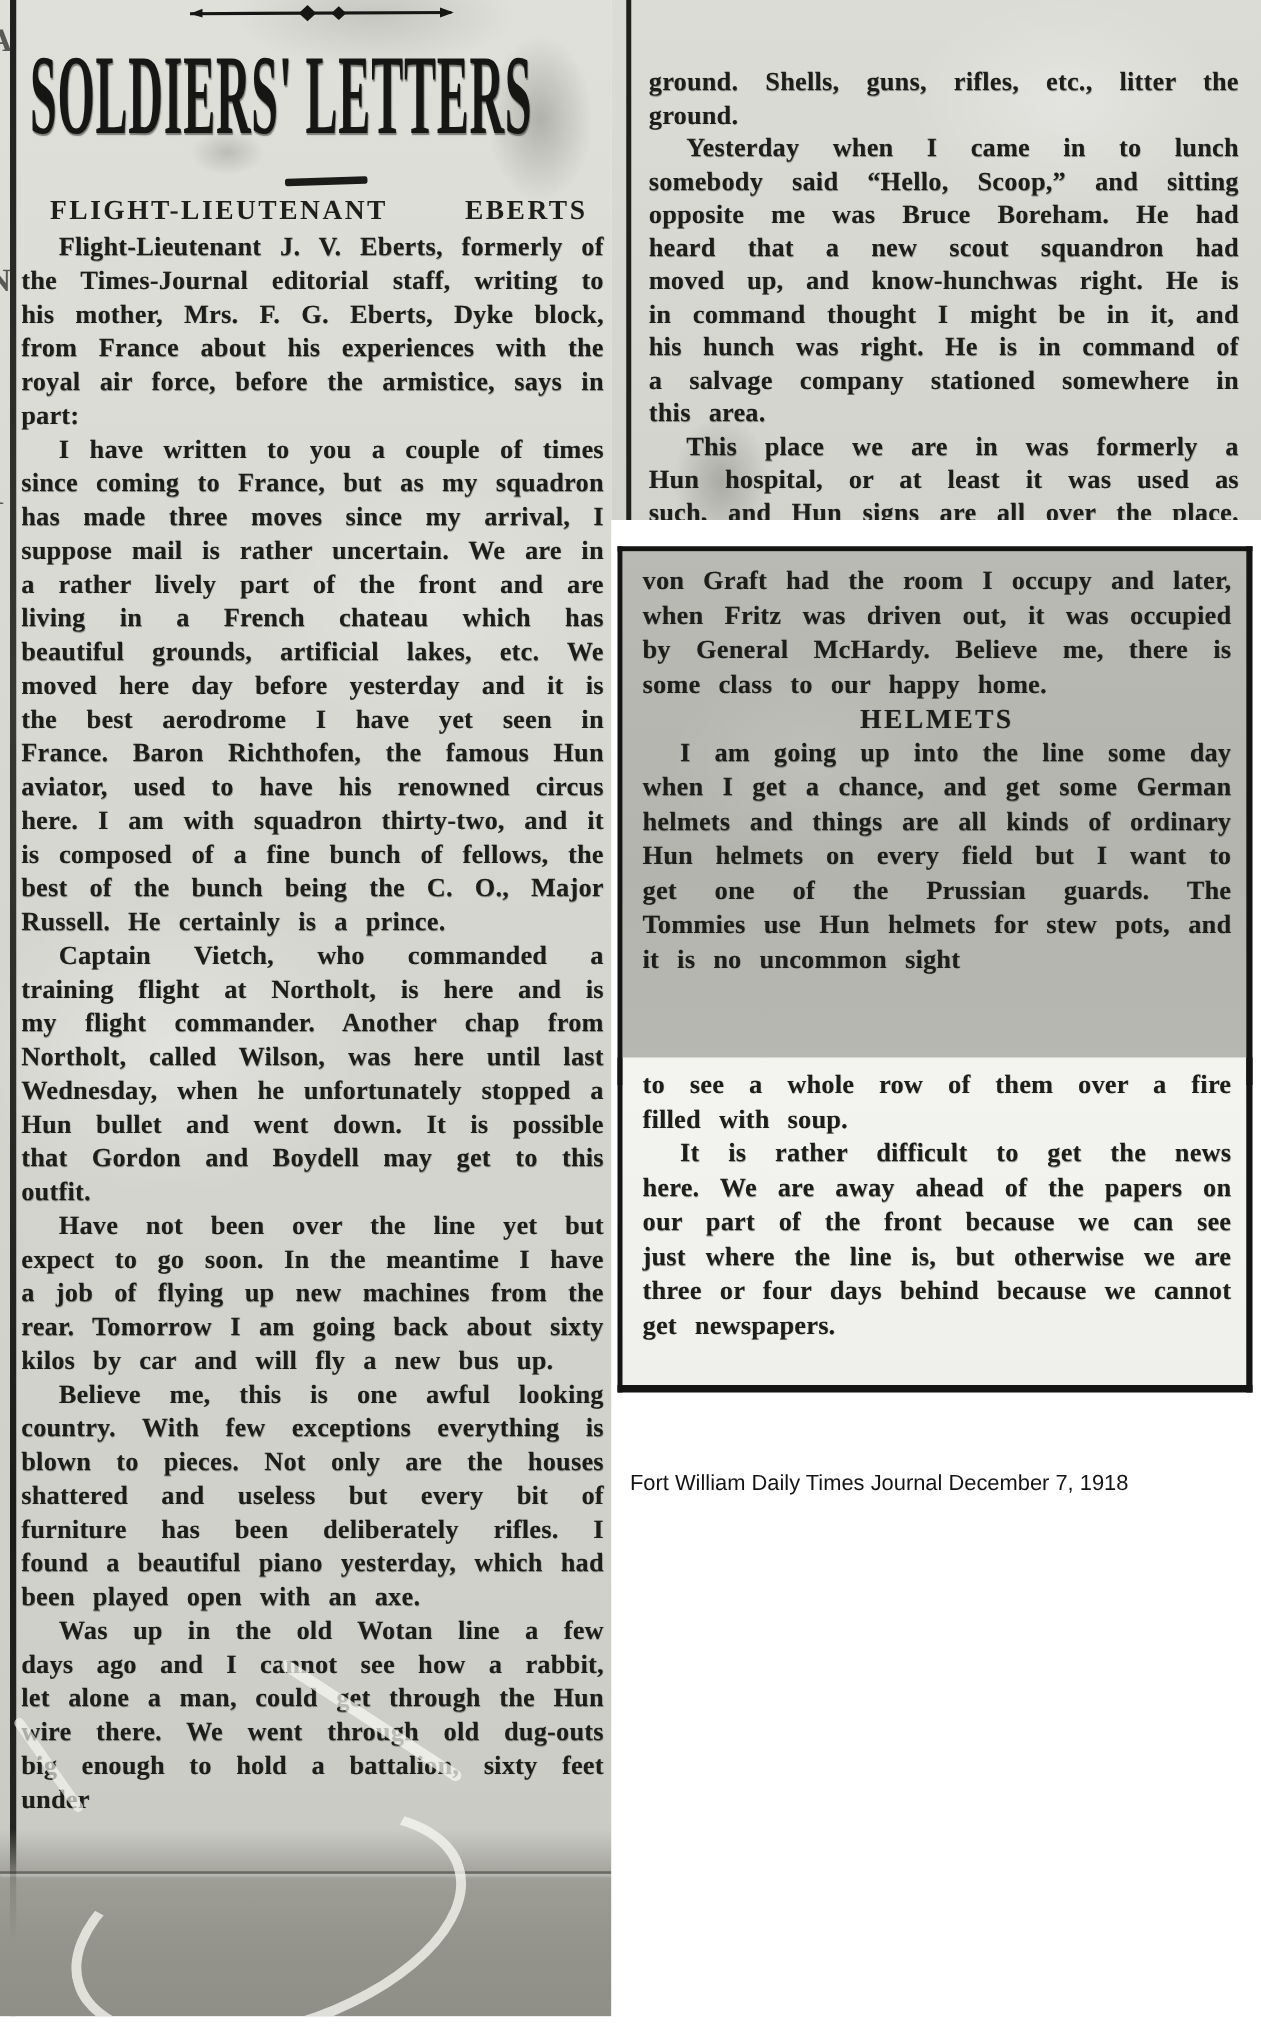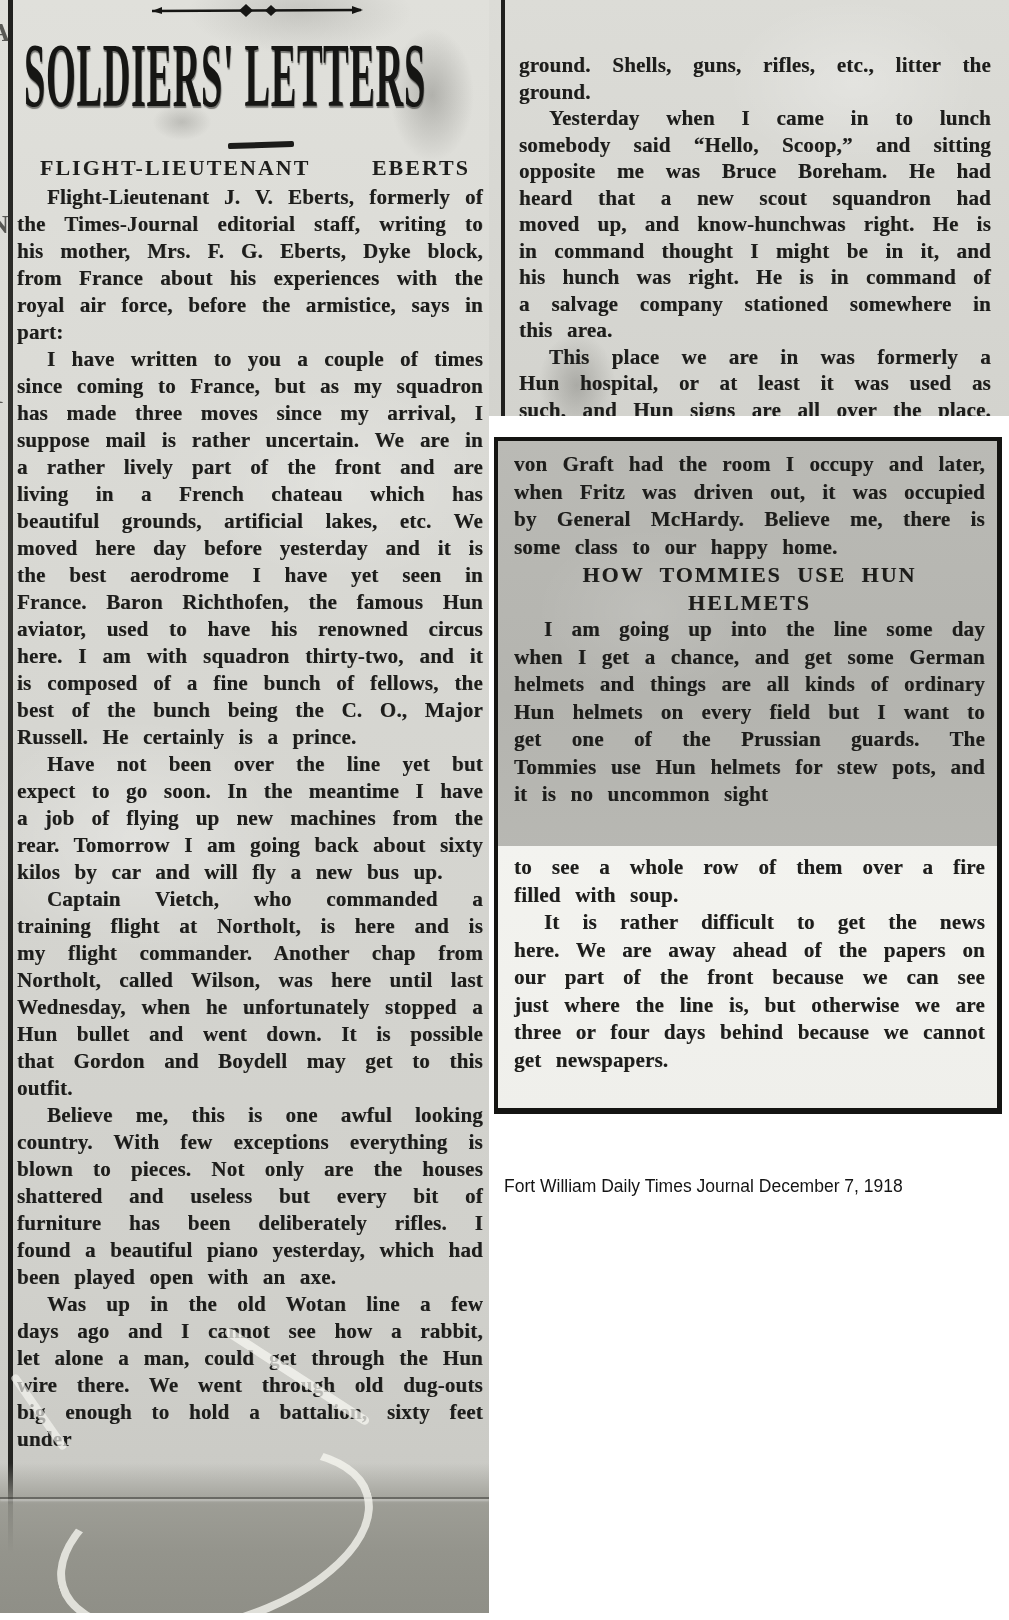--- a/index.html
+++ b/index.html
@@ -115,22 +115,22 @@
 
   <div class="headline">SOLDIERS' LETTERS</div>
 
   <div class="head-dash"></div>
 
   <div class="section-head">FLIGHT-LIEUTENANT EBERTS</div>
 
   <div class="left-body flow">
     <p class="indent">Flight-Lieutenant J. V. Eberts, formerly of the Times-Journal editorial staff, writing to his mother, Mrs. F. G. Eberts, Dyke block, from France about his experiences with the royal air force, before the armistice, says in part:</p>
     <p class="indent">I have written to you a couple of times since coming to France, but as my squadron has made three moves since my arrival, I suppose mail is rather uncertain. We are in a rather lively part of the front and are living in a French chateau which has beautiful grounds, artificial lakes, etc. We moved here day before yesterday and it is the best aerodrome I have yet seen in France. Baron Richthofen, the famous Hun aviator, used to have his renowned circus here. I am with squadron thirty-two, and it is composed of a fine bunch of fellows, the best of the bunch being the C. O., Major Russell. He certainly is a prince.</p>
+    <p class="indent">Captain Vietch, who commanded a training flight at Northolt, is here and is my flight commander. Another chap from Northolt, called Wilson, was here until last Wednesday, when he unfortunately stopped a Hun bullet and went down. It is possible that Gordon and Boydell may get to this outfit.</p>
     <p class="indent">Have not been over the line yet but expect to go soon. In the meantime I have a job of flying up new machines from the rear. Tomorrow I am going back about sixty kilos by car and will fly a new bus up.</p>
-    <p class="indent">Captain Vietch, who commanded a training flight at Northolt, is here and is my flight commander. Another chap from Northolt, called Wilson, was here until last Wednesday, when he unfortunately stopped a Hun bullet and went down. It is possible that Gordon and Boydell may get to this outfit.</p>
     <p class="indent">Believe me, this is one awful looking country. With few exceptions everything is blown to pieces. Not only are the houses shattered and useless but every bit of furniture has been deliberately rifles. I found a beautiful piano yesterday, which had been played open with an axe.</p>
     <p class="indent">Was up in the old Wotan line a few days ago and I cannot see how a rabbit, let alone a man, could get through the Hun wire there. We went through old dug-outs big enough to hold a battalion, sixty feet under</p>
   </div>
 
   <div class="left-dark"></div>
   <div class="crease-line"></div>
   <div class="crease-loop"></div>
   <div class="crease-streak"></div>
   <div class="crease-streak2"></div>
 </div>
@@ -140,21 +140,20 @@
   <div class="right-top-body flow">
     <p>ground. Shells, guns, rifles, etc., litter the ground.</p>
     <p class="indent">Yesterday when I came in to lunch somebody said “Hello, Scoop,” and sitting opposite me was Bruce Boreham. He had heard that a new scout squandron had moved up, and know-hunchwas right. He is in command thought I might be in it, and his hunch was right. He is in command of a salvage company stationed somewhere in this area.</p>
     <p class="indent">This place we are in was formerly a Hun hospital, or at least it was used as such, and Hun signs are all over the place. Some fellow called</p>
   </div>
 </div>
 
 <div class="inset">
   <div class="flow">
     <p>von Graft had the room I occupy and later, when Fritz was driven out, it was occupied by General McHardy. Believe me, there is some class to our happy home.</p>
-    <p class="inset-crosshead">HOW TOMMIES USE HUN</p>
     <p class="inset-crosshead">HELMETS</p>
     <p class="indent">I am going up into the line some day when I get a chance, and get some German helmets and things are all kinds of ordinary Hun helmets on every field but I want to get one of the Prussian guards. The Tommies use Hun helmets for stew pots, and it is no uncommon sight</p>
   </div>
 </div>
 
 <div class="outset">
   <div class="flow">
     <p>to see a whole row of them over a fire filled with soup.</p>
     <p class="indent">It is rather difficult to get the news here. We are away ahead of the papers on our part of the front because we can see just where the line is, but otherwise we are three or four days behind because we cannot get newspapers.</p>
   </div>

